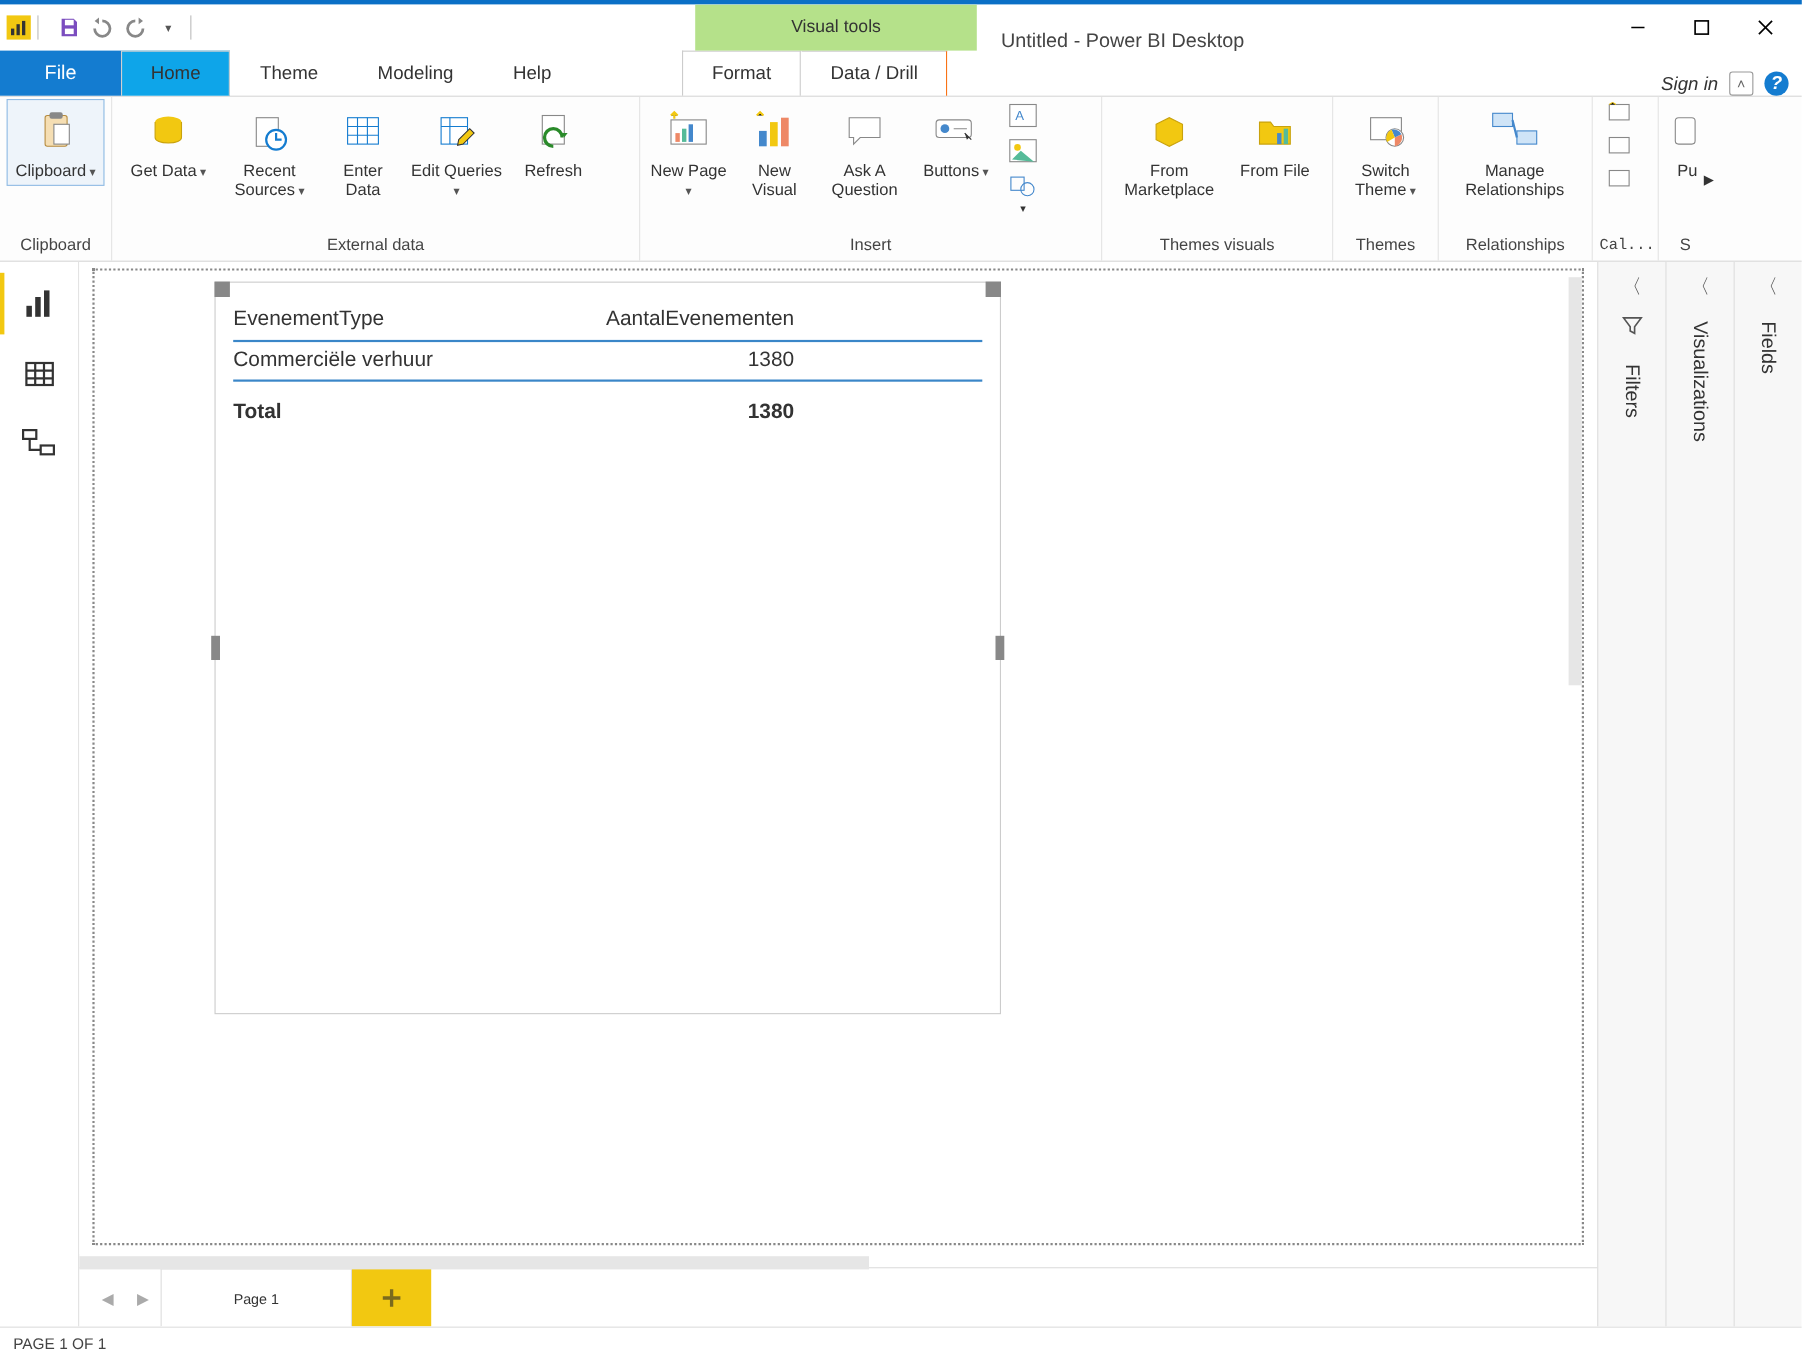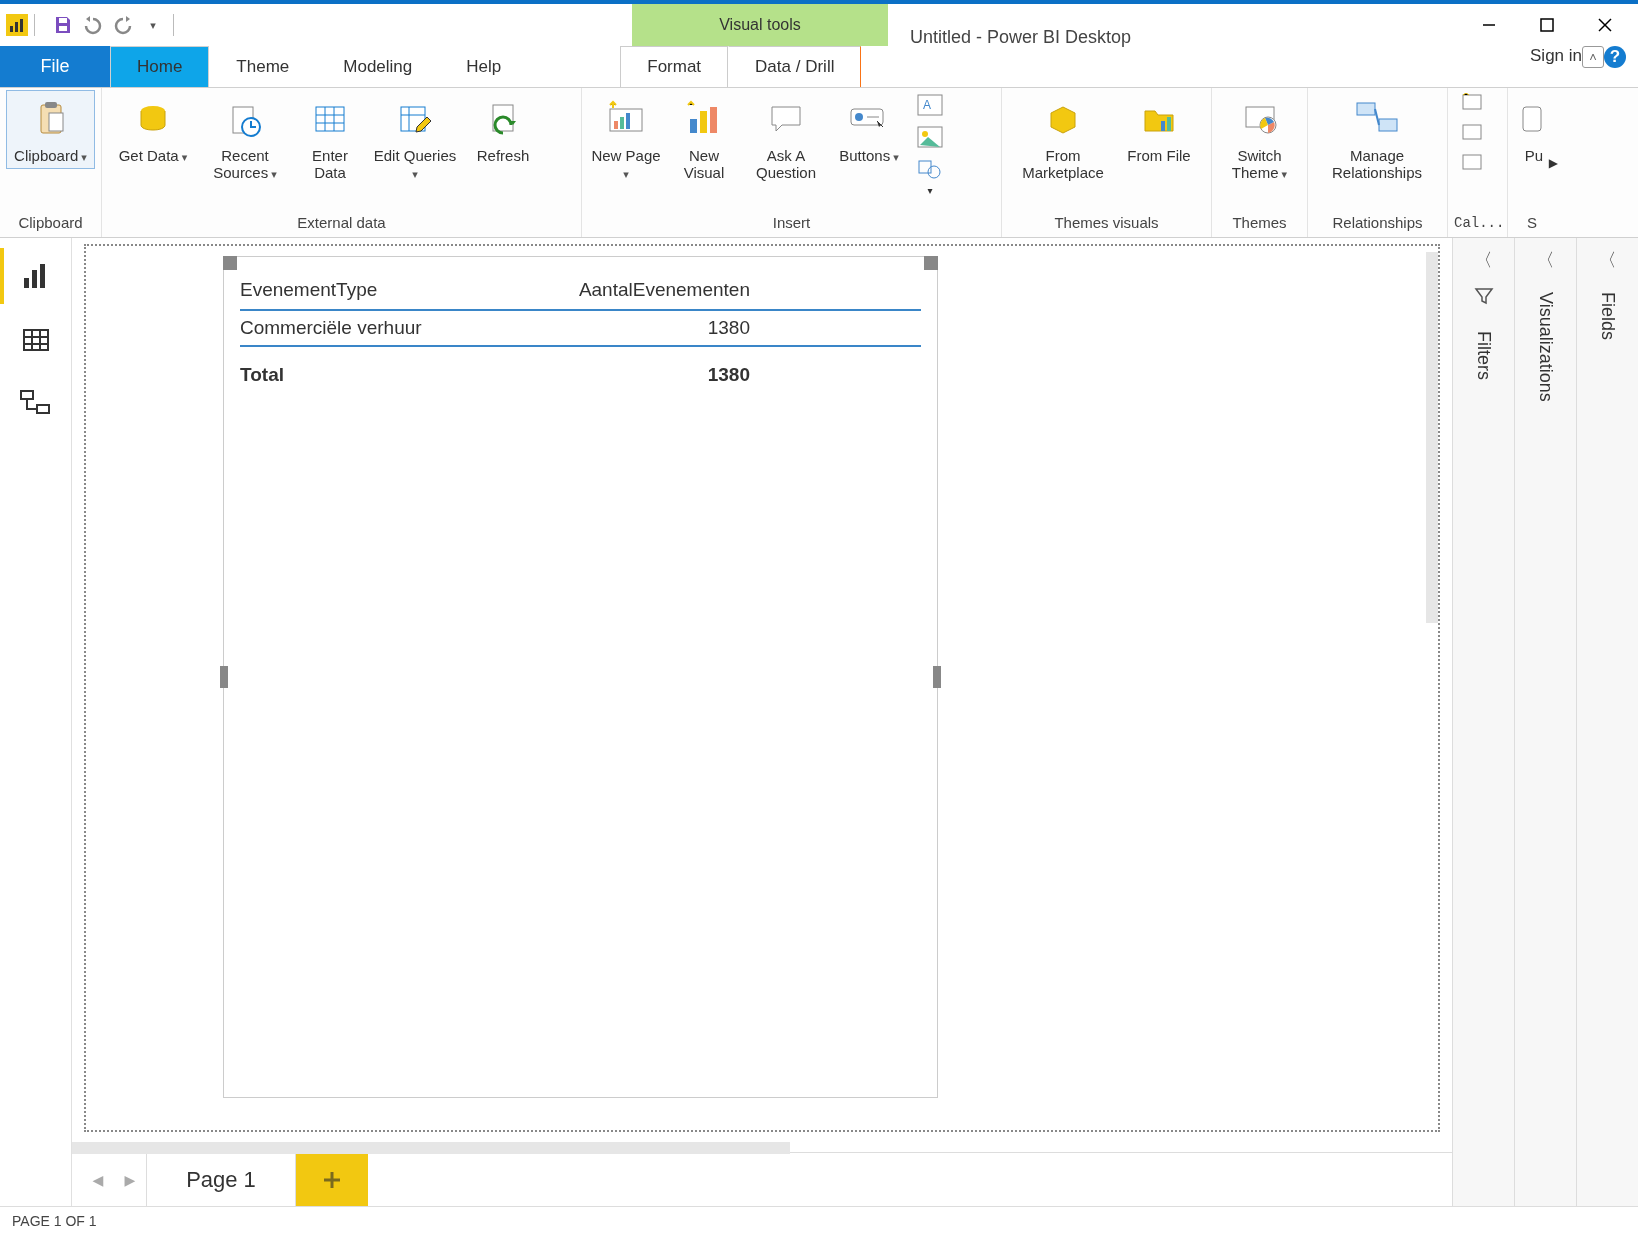--- a/index.html
+++ b/index.html
@@ -50,21 +50,21 @@
   }
   .file-tab {
     width:110px; background:#147cd0; color:#fff; font-size:18px;
     display:flex; align-items:center; justify-content:center; cursor:pointer;
   }
   .tab {
     padding: 0 26px; display:flex; align-items:center; font-size:17px;
     color:#333; cursor:pointer; border:1px solid transparent; border-bottom:none;
   }
   .tab.active { background:#0ea5e9; border-color:#d0d0d0; }
-  .signin-area { margin-left:auto; display:flex; align-items:flex-start; gap:0; padding:0 12px; font-size:17px;}
+  .signin-area { margin-left:auto; display:flex; align-items:flex-end; gap:10px; padding:0 12px; font-size:17px;font-style:italic;}
   .chev-up { width:22px;height:22px;display:flex;align-items:center;justify-content:center;border:1px solid #999;border-radius:3px;color:#666;font-size:13px;}
   .help-icon { width:22px;height:22px;background:#147cd0;border-radius:50%;color:#fff;font-weight:bold;display:flex;align-items:center;justify-content:center;}
   
   .ribbon {
     height: 150px;
     display:flex;
     border-bottom: 1px solid #d0d0d0;
     background:#fdfdfd;
   }
   .ribbon-group {
@@ -88,21 +88,21 @@
   .nav-rail { width:72px; background:#fff; border-right:1px solid #e0e0e0; display:flex; flex-direction:column; padding-top:6px;}
   .nav-item { height:64px; display:flex;align-items:center;justify-content:center; cursor:pointer; position:relative;}
   .nav-item.active::before { content:""; position:absolute; left:0; top:4px; bottom:4px; width:4px; background:#f2c811;}
   .canvas-wrap { flex:1; display:flex; flex-direction:column; overflow:hidden; position:relative;}
   .canvas-outer { flex:1; position:relative; overflow:hidden; background:#fff;}
   .dotted-frame {
     position:absolute; left:12px; right:12px; top:6px; bottom:8px;
     border:2px dotted #888;
   }
   .visual-box {
-    position:absolute; left:137px; top:10px; width:715px; height:842px;
+    position:absolute; left:109px; top:10px; width:715px; height:666px;
     border:1px solid #ccc;
   }
   .visual-box .handle { position:absolute; background:#888;}
   .handle.tl{width:14px;height:14px;left:-1px;top:-1px;}
   .handle.tr{width:14px;height:14px;right:-1px;top:-1px;}
   .handle.ml{width:8px;height:22px;left:-4px;top:50%;transform:translateY(-50%);}
   .handle.mr{width:8px;height:22px;right:-4px;top:50%;transform:translateY(-50%);}
   .visual-table {
     padding:18px 16px; font-size:19px; color:#333;
   }
@@ -114,21 +114,21 @@
   .canvas-scrollbar {
     height:12px; background:#e6e6e6; position:absolute; left:0; bottom:-2px; width:52%;
   }
   .canvas-vscroll {
     position:absolute; right:0; top:6px; width:12px; height:42%; background:#e6e6e6;
   }
   
   .page-tabs { height:54px; border-top:1px solid #ddd; display:flex; align-items:stretch; padding-left:10px;}
   .pt-nav { width:32px; display:flex;align-items:center;justify-content:center; color:#aaa; cursor:pointer;}
   .pt-tab {
-    width:150px; display:flex;align-items:center;justify-content:center; font-size:22px;
+    width:174px; display:flex;align-items:center;justify-content:center; font-size:13px;
     border:1px solid #ddd; border-bottom:none; background:#fff; cursor:pointer;
   }
   .pt-add { width:72px; background:#f2c811; display:flex;align-items:center;justify-content:center; cursor:pointer;}
   
   .statusbar { height:28px; border-top:1px solid #ddd; padding:0 12px; font-size:14px; color:#444; display:flex;align-items:center;}
   
   .pane-col {
     width:62px; border-left:1px solid #ddd; background:#f7f7f7;
     display:flex; flex-direction:column; align-items:center; padding-top:10px; gap:14px;
   }

